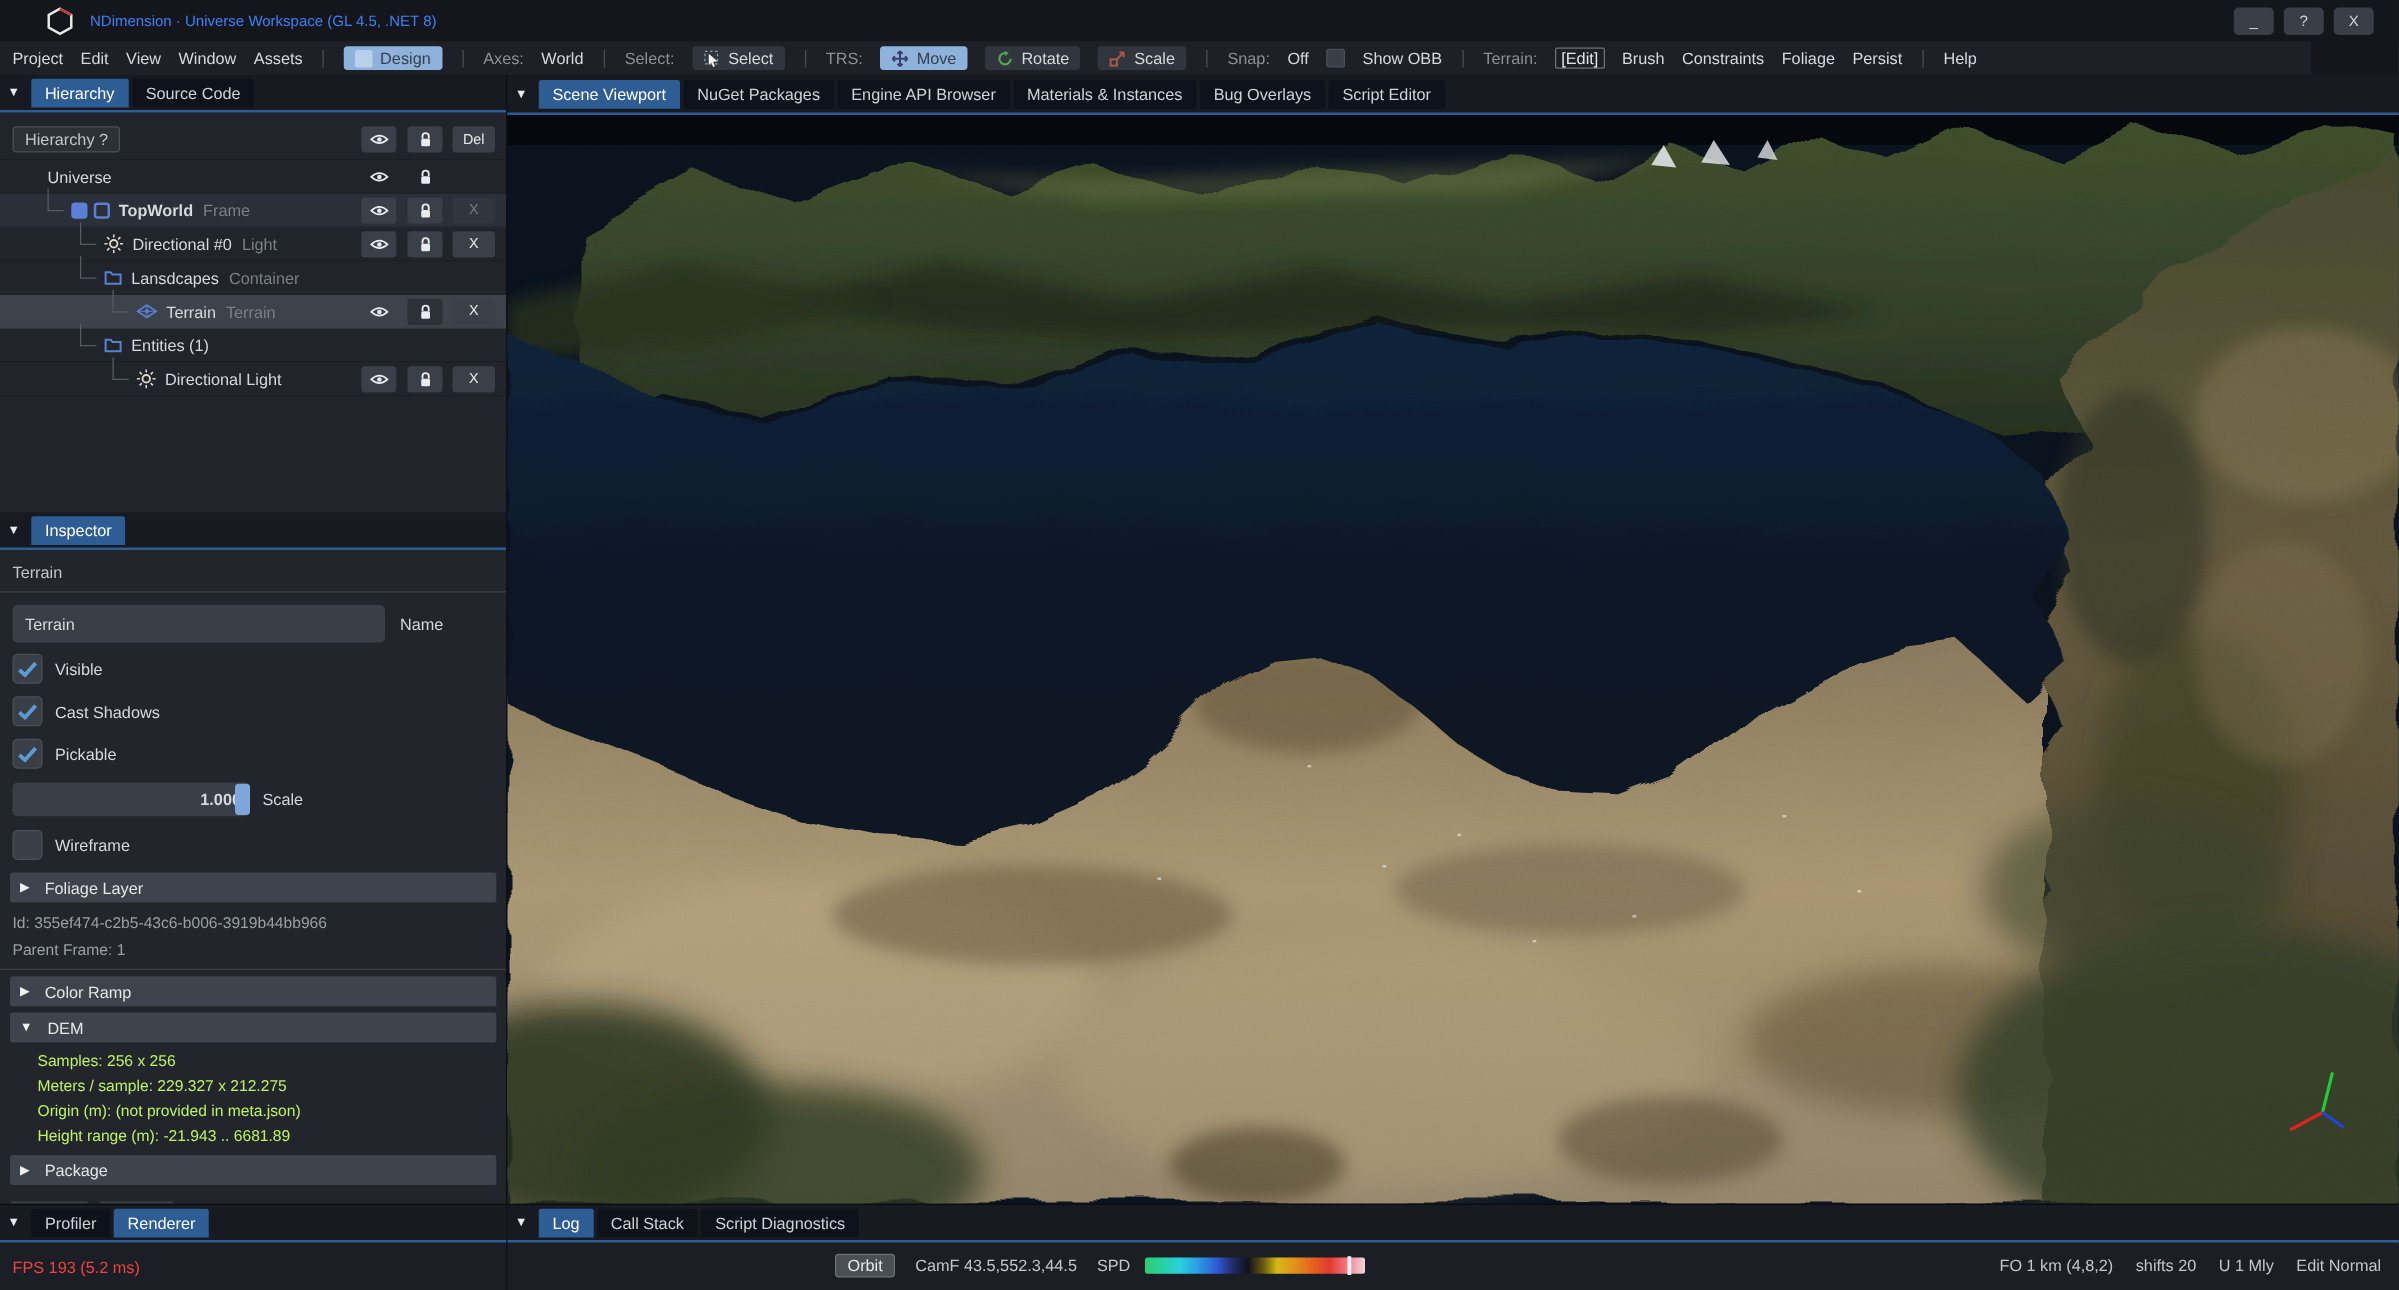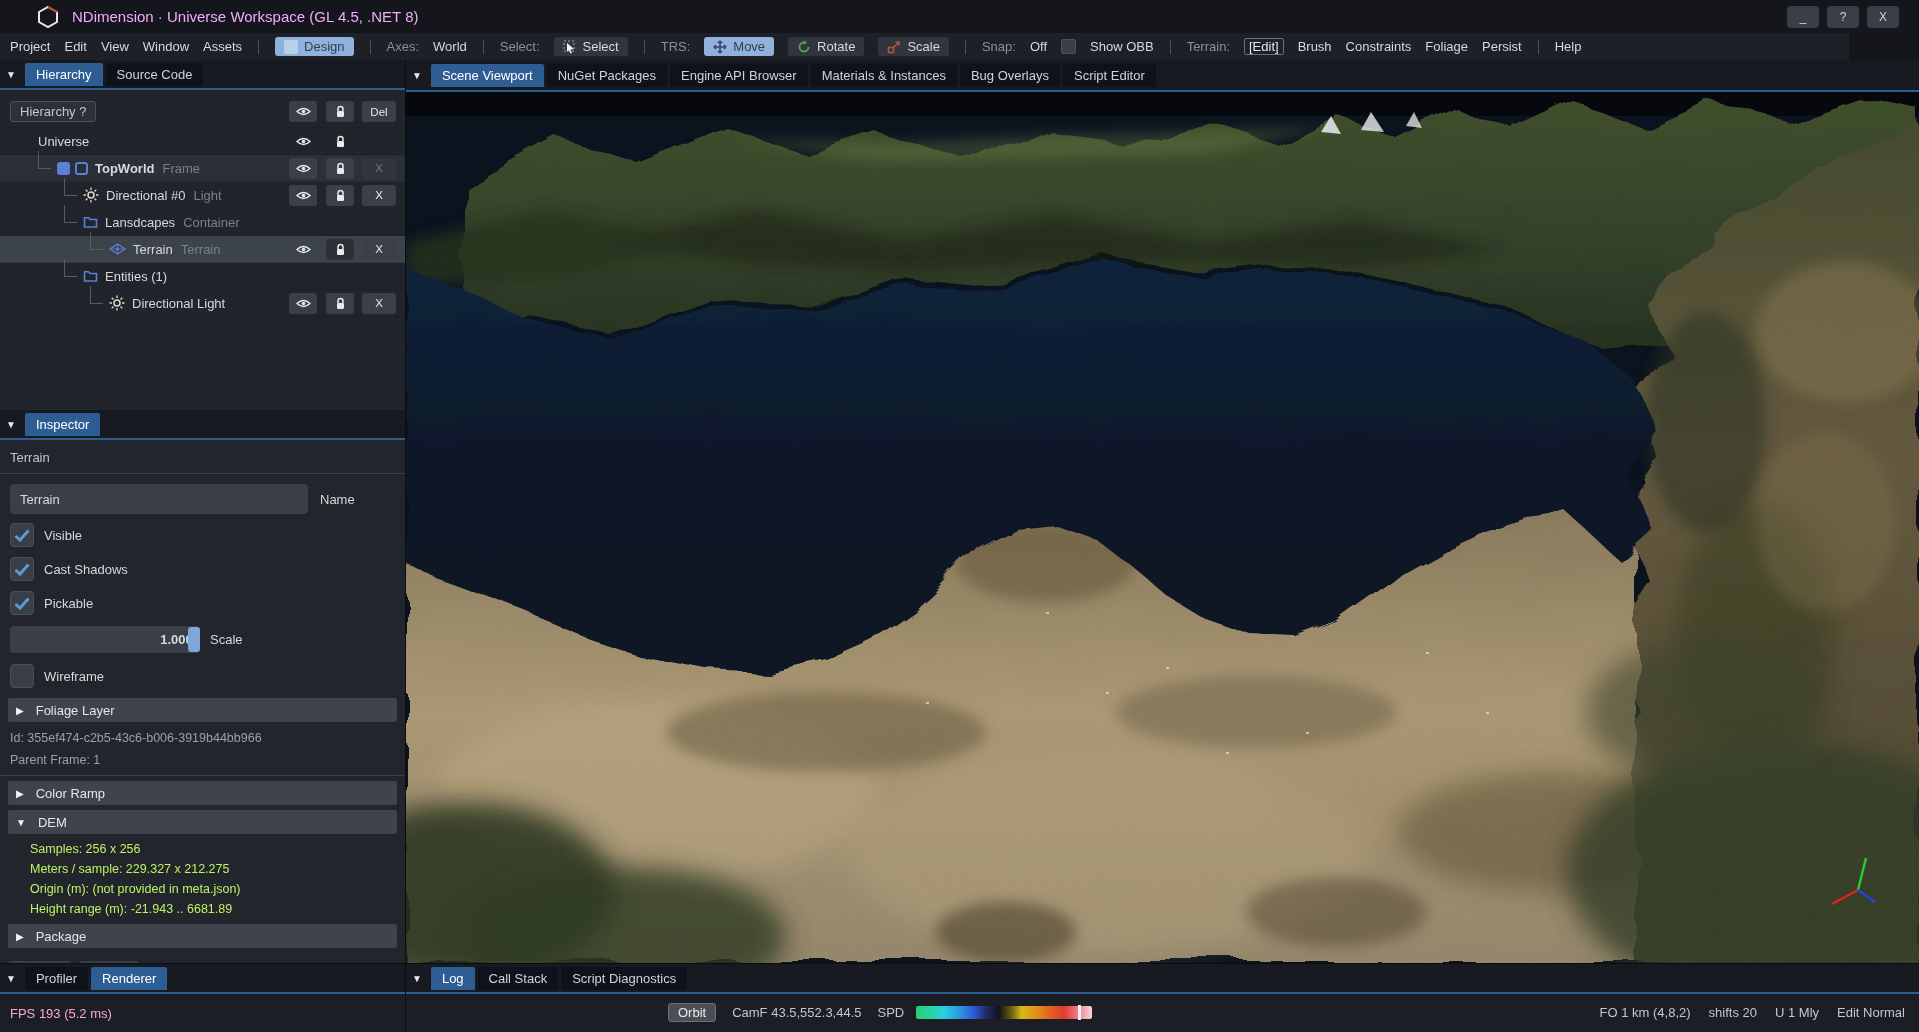--- a/index.html
+++ b/index.html
@@ -3,21 +3,21 @@
 <meta charset="utf-8">
 <style>
   * { margin:0; padding:0; box-sizing:border-box; }
   html,body { width:1919px; height:1032px; overflow:hidden; background:#14161c;
     font-family:"Liberation Sans","DejaVu Sans",sans-serif; font-size:13px; color:#d6d9dd; }
 
   
   .titlebar { position:absolute; left:0; top:0; width:1919px; height:33px; background:#14161c;
     display:flex; align-items:center; padding:0 8px; }
   .logo { width:24px; height:24px; margin-left:28px; margin-right:12px; }
-  .title-text { color:#f0abfc; font-size:15px; }
+  .title-text { color:#3b82f6; font-size:12px; }
   .win-btns { margin-left:auto; display:flex; gap:8px; padding-right:12px; }
   .win-btn { width:32px; height:22px; background:#3a3f47; border-radius:4px; color:#d0d4da;
     display:flex; align-items:center; justify-content:center; font-size:12px; }
 
   
   .menubar { position:absolute; left:0; top:33px; width:1849px; height:27px; background:#1d2026;
     display:flex; align-items:center; padding:0 10px; gap:14px; }
   .menu-item { color:#d6d9dd; }
   .sep { width:1px; height:14px; background:#4a4f57; margin:0 2px; }
   .lbl { color:#8b9098; }
@@ -80,21 +80,21 @@
   .section-bar .tri { font-size:10px; color:#f0f2f4; }
   .meta-line { color:#9aa0a8; font-size:12.5px; padding:4px 10px; }
   .meta-divider { border-bottom:1px solid #3c424a; margin:4px 0; }
   .dem-line { color:#bef264; font-size:12.5px; padding:3px 10px 3px 30px; }
   .btn-row { display:flex; gap:8px; padding:8px 8px; }
   .btn { background:#3a3f47; border-radius:3px; padding:4px 11px; color:#d6d9dd; }
 
   
   .bl-dock { position:absolute; left:0; top:963px; width:405px; height:69px; background:#1b1e24;
     border-top:1px solid #0a0c10; }
-  .fps-line { padding:12px 0 0 10px; color:#f9a8d4; }
+  .fps-line { padding:12px 0 0 10px; color:#ef4444; }
 
   
   .vp-dock { position:absolute; left:406px; top:60px; width:1513px; height:903px; }
   .vp-tabs { height:32px; }
   .scene { position:absolute; left:0; top:32px; width:1513px; height:871px; background:#0a121e; }
   .scene svg { display:block; width:100%; height:100%; }
 
   
   .b-dock { position:absolute; left:406px; top:963px; width:1513px; height:69px; background:#1b1e24;
     border-top:1px solid #0a0c10; }

